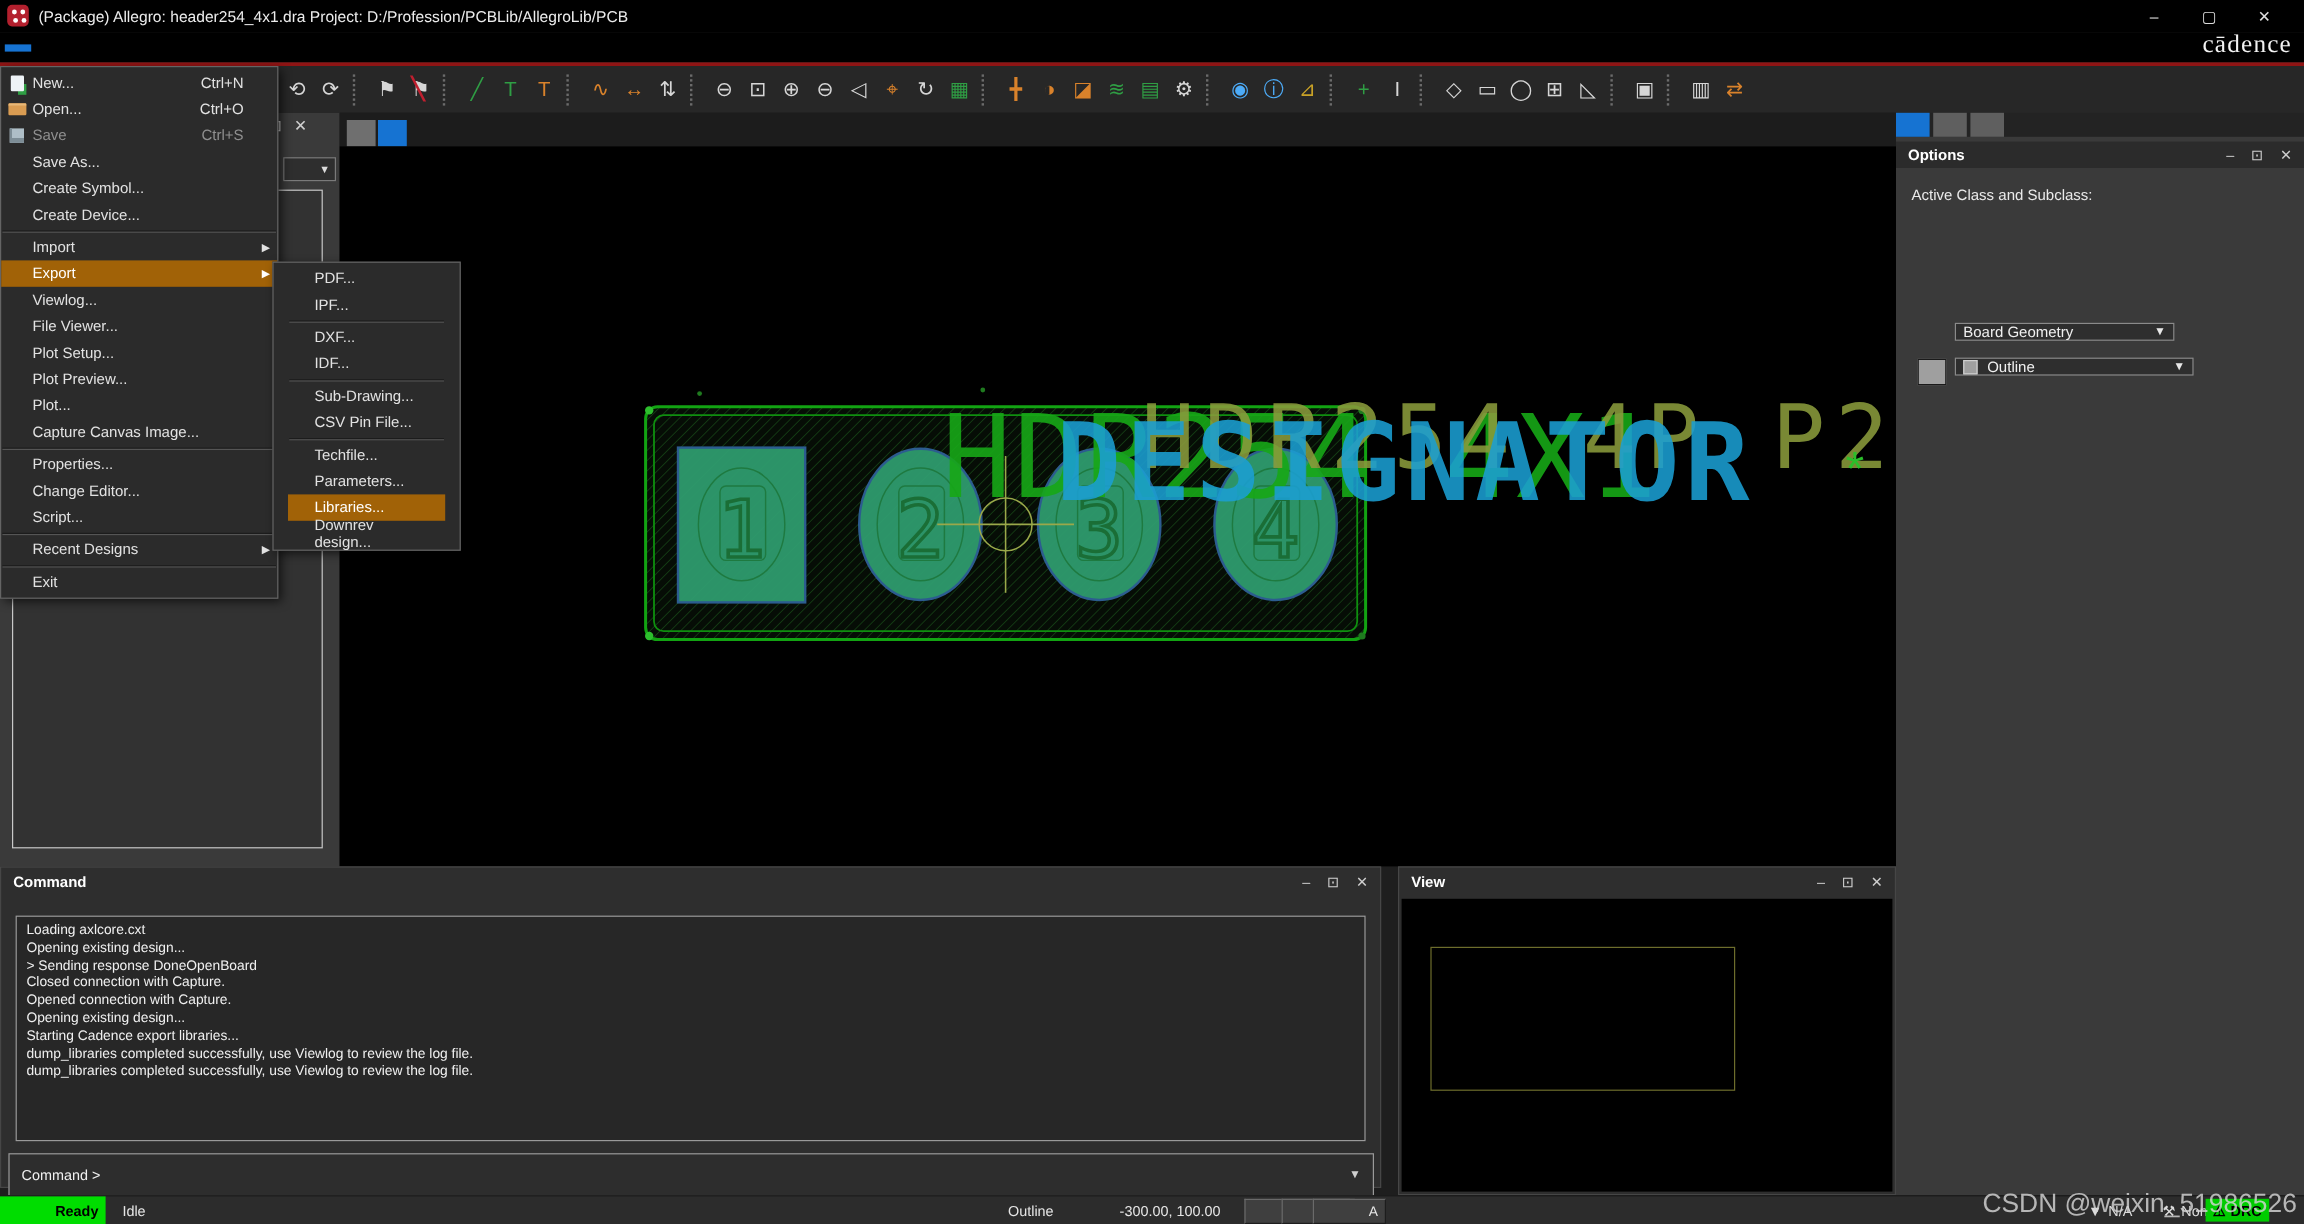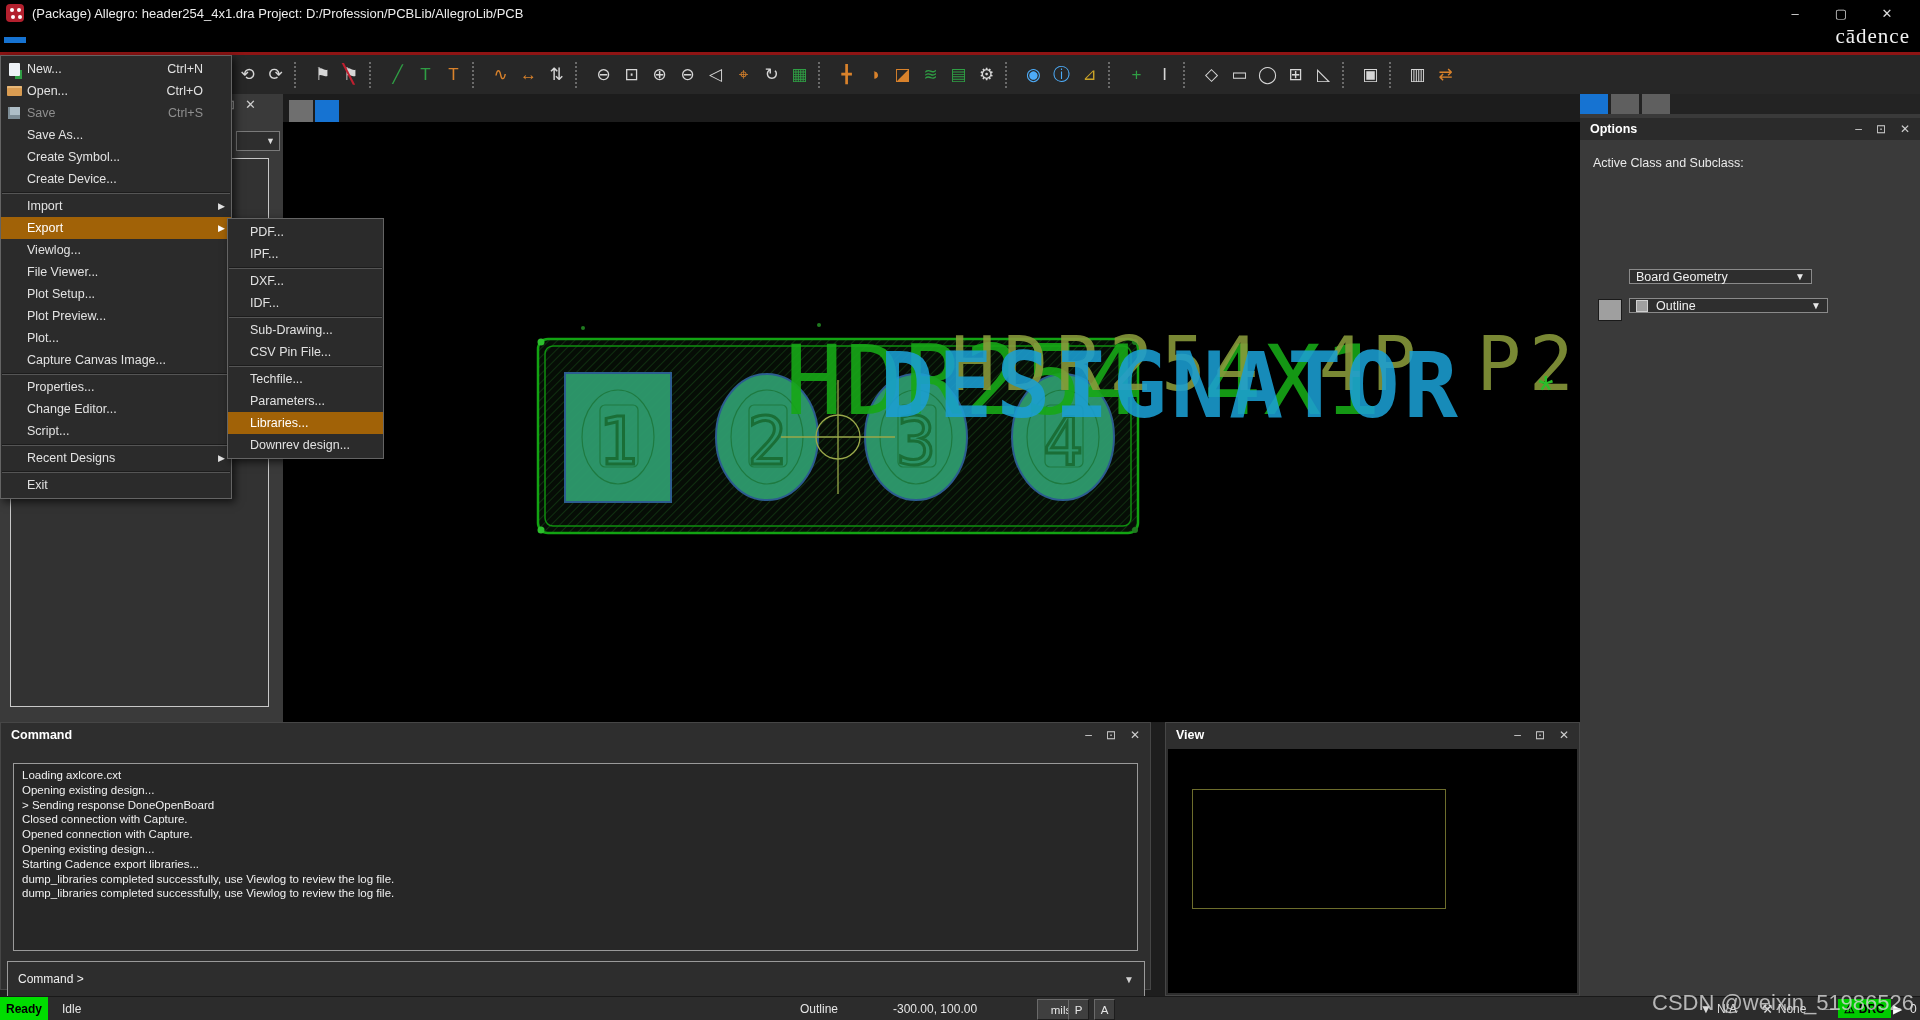--- a/index.html
+++ b/index.html
@@ -30,21 +30,21 @@
   .dockcombo{position:absolute;left:236px;top:37px;width:44px;height:20px;background:#2e2e2e;border:1px solid #7a7a7a;
              display:flex;align-items:center;justify-content:flex-end;color:#dcdcdc;font-size:9px;padding-right:4px;box-sizing:border-box;}
   .docklist{position:absolute;left:10px;top:64px;width:257px;height:547px;background:#323232;border:1px solid #c8c8c8;}
   
   .tabstrip{position:absolute;left:283px;top:94px;width:1297px;height:28px;background:#1c1c1c;display:flex;align-items:flex-end;gap:2px;padding-left:6px;box-sizing:border-box;}
   .ctab{height:22px;padding:0 12px;display:flex;align-items:center;font-size:12.5px;background:#6f6f6f;color:#111;}
   .ctab.active{background:#1673d2;color:#fff;}
   .canvas{position:absolute;left:283px;top:122px;width:1297px;height:600px;background:#000;}
   
   .menu{position:absolute;left:0;top:55px;width:232px;background:#2b2b2b;border:1px solid #646464;z-index:60;padding:2px 0;box-shadow:3px 3px 8px rgba(0,0,0,.65);box-sizing:border-box;}
-  .submenu{position:absolute;left:227px;top:218px;width:157px;background:#2b2b2b;border:1px solid #646464;z-index:61;padding:2px 0;box-shadow:3px 3px 8px rgba(0,0,0,.65);box-sizing:border-box;}
+  .submenu{position:absolute;left:227px;top:218px;width:157px;background:#2b2b2b;border:1px solid #646464;z-index:61;padding:2px 12px;box-shadow:3px 3px 8px rgba(0,0,0,.65);box-sizing:border-box;}
   .mrow{height:22px;display:flex;align-items:center;font-size:12.5px;color:#e2e2e2;padding-right:6px;position:relative;}
   .mrow .mi{width:26px;height:22px;display:flex;align-items:center;justify-content:center;flex:0 0 auto;}
   .submenu .mrow{padding-left:22px;}
   .mrow .ms{margin-left:auto;padding-right:10px;}
   .mrow .ma{width:12px;text-align:right;font-size:9px;}
   .mrow.highlight{background:#a16207;color:#fff;}
   .mrow.disabled{color:#8f8f8f;}
   .mrow.sep{height:5px;padding:0;}
   .mrow.sep::after{content:"";position:absolute;left:1px;right:1px;top:2px;height:1px;background:#1c1c1c;border-bottom:1px solid #555;}
   .mi.ic-new::before{content:"";width:11px;height:13px;background:#eef3f7;border-radius:1px;box-shadow:4px 5px 0 -2px #2f9e44;}
@@ -70,21 +70,21 @@
   .rp-tab.active{background:#1673d2;color:#fff;}
   .rp-title{height:22px;background:#2b2b2b;display:flex;align-items:center;padding:0 10px;margin-top:4px;color:#fff;font-weight:bold;font-size:12.5px;}
   .rp-label{color:#eaeaea;font-size:12.5px;margin:16px 0 0 13px;}
   .rp-select{position:absolute;height:15px;background:#2e2e2e;border:1px solid #8a8a8a;display:flex;align-items:center;
              color:#f0f0f0;font-size:12.5px;padding:0 6px;box-sizing:border-box;}
   .rp-select .caret{margin-left:auto;font-size:10px;color:#e8e8e8;}
   .rp-select .sq{width:10px;height:10px;background:#9f9f9f;border:1px solid #cfcfcf;margin-right:8px;}
   .rp-swatch{position:absolute;left:18px;top:205px;width:22px;height:20px;background:#9f9f9f;border:1px solid #1a1a1a;}
   
   .statusbar{position:absolute;left:0;top:996px;width:100%;height:24px;background:#2c2c2c;border-top:1px solid #191919;color:#e6e6e6;font-size:12px;}
-  .sb{position:absolute;top:0;height:24px;display:flex;align-items:center;}
+  .sb{position:absolute;top:0;height:24px;display:flex;align-items:center;padding-left:40px;}
   .ready{left:0;width:48px;justify-content:center;background:#00dd00;color:#000;font-weight:bold;}
   .idle{left:62px;}
   .sb-outline{left:800px;}
   .sb-coords{left:893px;}
   .sb-btn{background:#3f3f3f;border:1px solid #6a6a6a;border-bottom-color:#1d1d1d;border-right-color:#1d1d1d;
           justify-content:center;font-size:11.5px;}
   .sb-mils{left:1037px;width:46px;top:2px;height:19px;}
   .sb-p{left:1068px;width:19px;top:2px;height:19px;}
   .sb-a{left:1094px;width:19px;top:2px;height:19px;}
   .sb-filter{left:1700px;gap:5px;color:#dcdcdc;}

